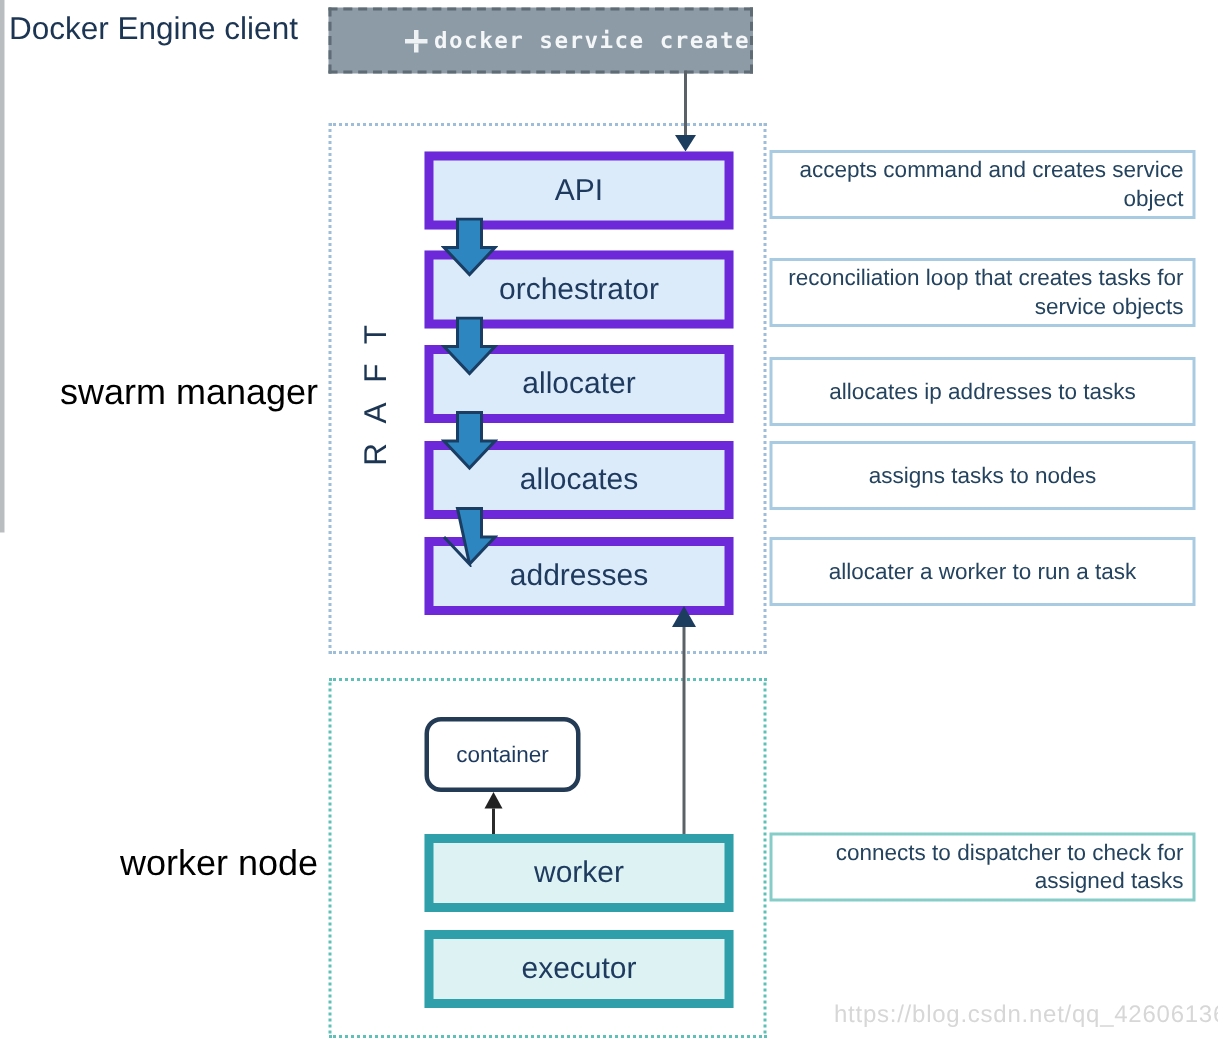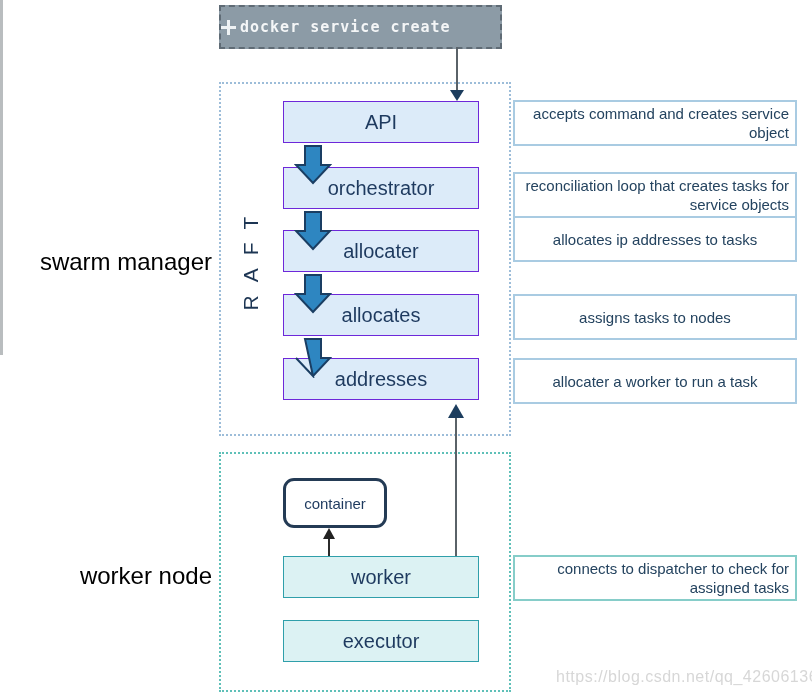--- a/index.html
+++ b/index.html
@@ -9,21 +9,21 @@
   }
   .abs{position:absolute;}
 
   
   .edge-strip{left:0;top:0;width:3px;height:355px;background:#b9bdbf;}
 
   
   .client-label{left:6px;top:8px;font-size:21px;color:#1c3553;}
   .cmd-box{
     left:219px;top:5px;width:279px;height:40px;background:#8c9ba6;
-    border:2px dashed #5f6b75;display:flex;align-items:center;justify-content:flex-start;gap:4px;
+    border:2px dashed #5f6b75;display:flex;align-items:center;justify-content:flex-end;gap:4px;
   }
   .cmd-text{
     font-family:"DejaVu Sans Mono","Liberation Mono",monospace;font-weight:bold;
     color:#f4f6f7;font-size:15px;letter-spacing:1px;
   }
   .cross-icon{position:relative;width:15px;height:15px;display:inline-block;}
   .cross-icon::before{content:"";position:absolute;left:6px;top:0;width:3px;height:15px;background:#eef2f4;}
   .cross-icon::after{content:"";position:absolute;left:0;top:6px;width:15px;height:3px;background:#eef2f4;}
   .cross-icon .dot{position:absolute;left:6px;top:6px;width:3px;height:3px;background:#8c9ba6;}
 
@@ -35,40 +35,40 @@
   .side-label{font-size:24px;color:#000000;text-align:right;width:210px;left:2px;}
   .swarm-label{top:248px;}
   .worker-label{top:562px;}
   .raft-label{
     left:191px;top:239px;width:120px;height:36px;display:flex;align-items:center;justify-content:center;
     transform:rotate(-90deg);font-size:21px;letter-spacing:13px;color:#1c3553;font-weight:500;
   }
 
   
   .comp{
-    left:283px;width:194px;height:40px;background:#dcebf9;border:1px solid #6d28d9;
+    left:283px;width:194px;height:40px;background:#dcebf9;border:6px solid #6d28d9;
     display:flex;align-items:center;justify-content:center;font-size:20px;color:#1e3a5f;
   }
   .comp.teal{background:#dcf2f3;border-color:#2f9faa;}
   .c-api{top:101px;} .c-orch{top:167px;} .c-alloc{top:230px;} .c-disp{top:294px;} .c-sched{top:358px;}
   .c-worker{top:556px;} .c-exec{top:620px;}
 
   .container-box{
     left:283px;top:478px;width:98px;height:44px;background:#ffffff;border:3px solid #243b55;
     border-radius:11px;display:flex;align-items:center;justify-content:center;font-size:15px;color:#1e3a5f;
   }
 
   
   .note{
     left:513px;width:268px;height:42px;background:#ffffff;border:2px solid #a9cbe2;
     display:flex;align-items:center;justify-content:center;text-align:right;
     font-size:15px;line-height:19px;color:#24435f;padding:0 6px;
   }
   .note.teal{border-color:#86cdc9;}
-  .n1{top:100px;} .n2{top:172px;} .n3{top:216px;} .n4{top:294px;} .n5{top:358px;}
+  .n1{top:100px;} .n2{top:172px;} .n3{top:238px;} .n4{top:294px;} .n5{top:358px;}
   .n6{top:555px;} .n7{top:619px;}
 
   
   .vline{width:2px;background:#5a6268;}
   .line-cmd-api{left:456px;top:47px;height:44px;}
   .line-worker-sched{left:455px;top:418px;height:138px;}
   .line-worker-cont{left:328px;top:539px;height:17px;background:#2b2b2b;}
   .arrow-down{width:0;height:0;border-left:7px solid transparent;border-right:7px solid transparent;border-top:11px solid #1c3d5e;}
   .ah-api{left:450px;top:90px;}
   .arrow-up{width:0;height:0;border-left:8px solid transparent;border-right:8px solid transparent;border-bottom:14px solid #1c3d5e;}
@@ -82,20 +82,21 @@
 
   .watermark{left:556px;top:668px;font-size:16px;color:#d7d7d7;letter-spacing:0.5px;}
 </style>
 </head>
 <body>
 
 <div class="canvas">
 
   <div class="abs edge-strip"></div>
 
+  <div class="abs client-label">Docker Engine client</div>
   <div class="abs cmd-box">
     <span class="cross-icon">
         <span class="dot"></span>
       </span>
     <span class="cmd-text">docker service create</span>
   </div>
 
   <div class="abs vline line-cmd-api"></div>
   <div class="abs arrow-down ah-api"></div>
 

